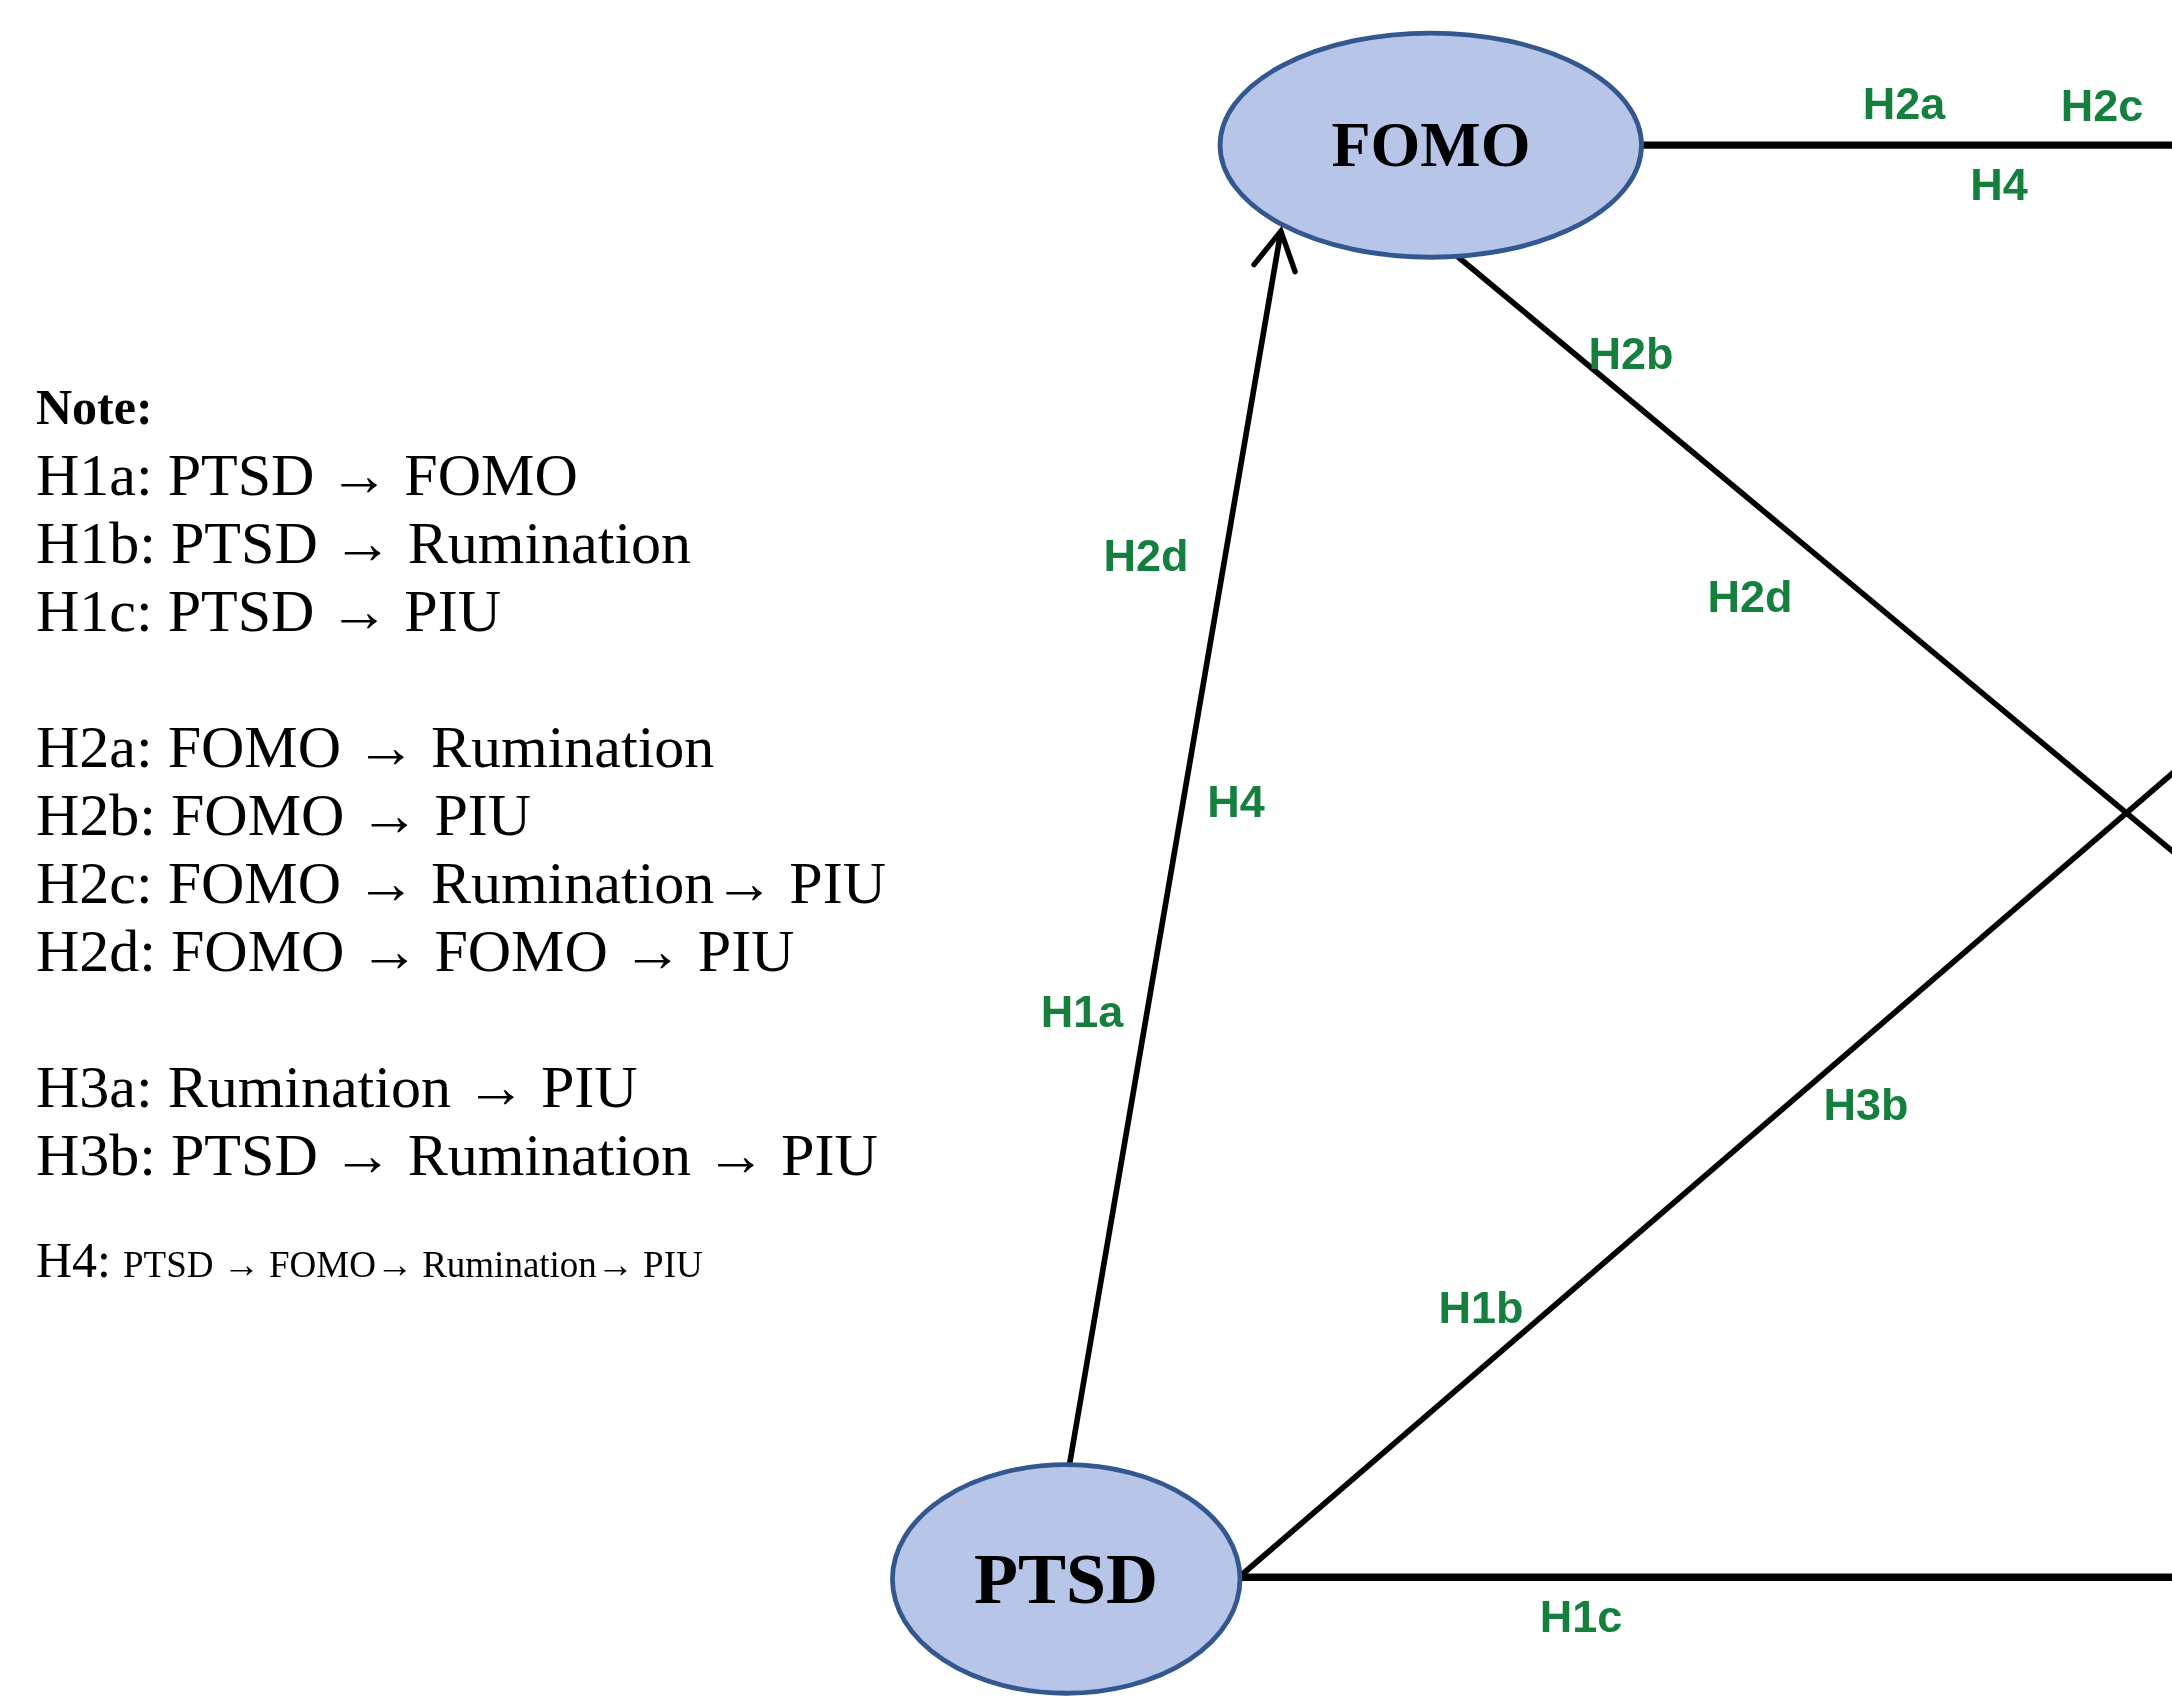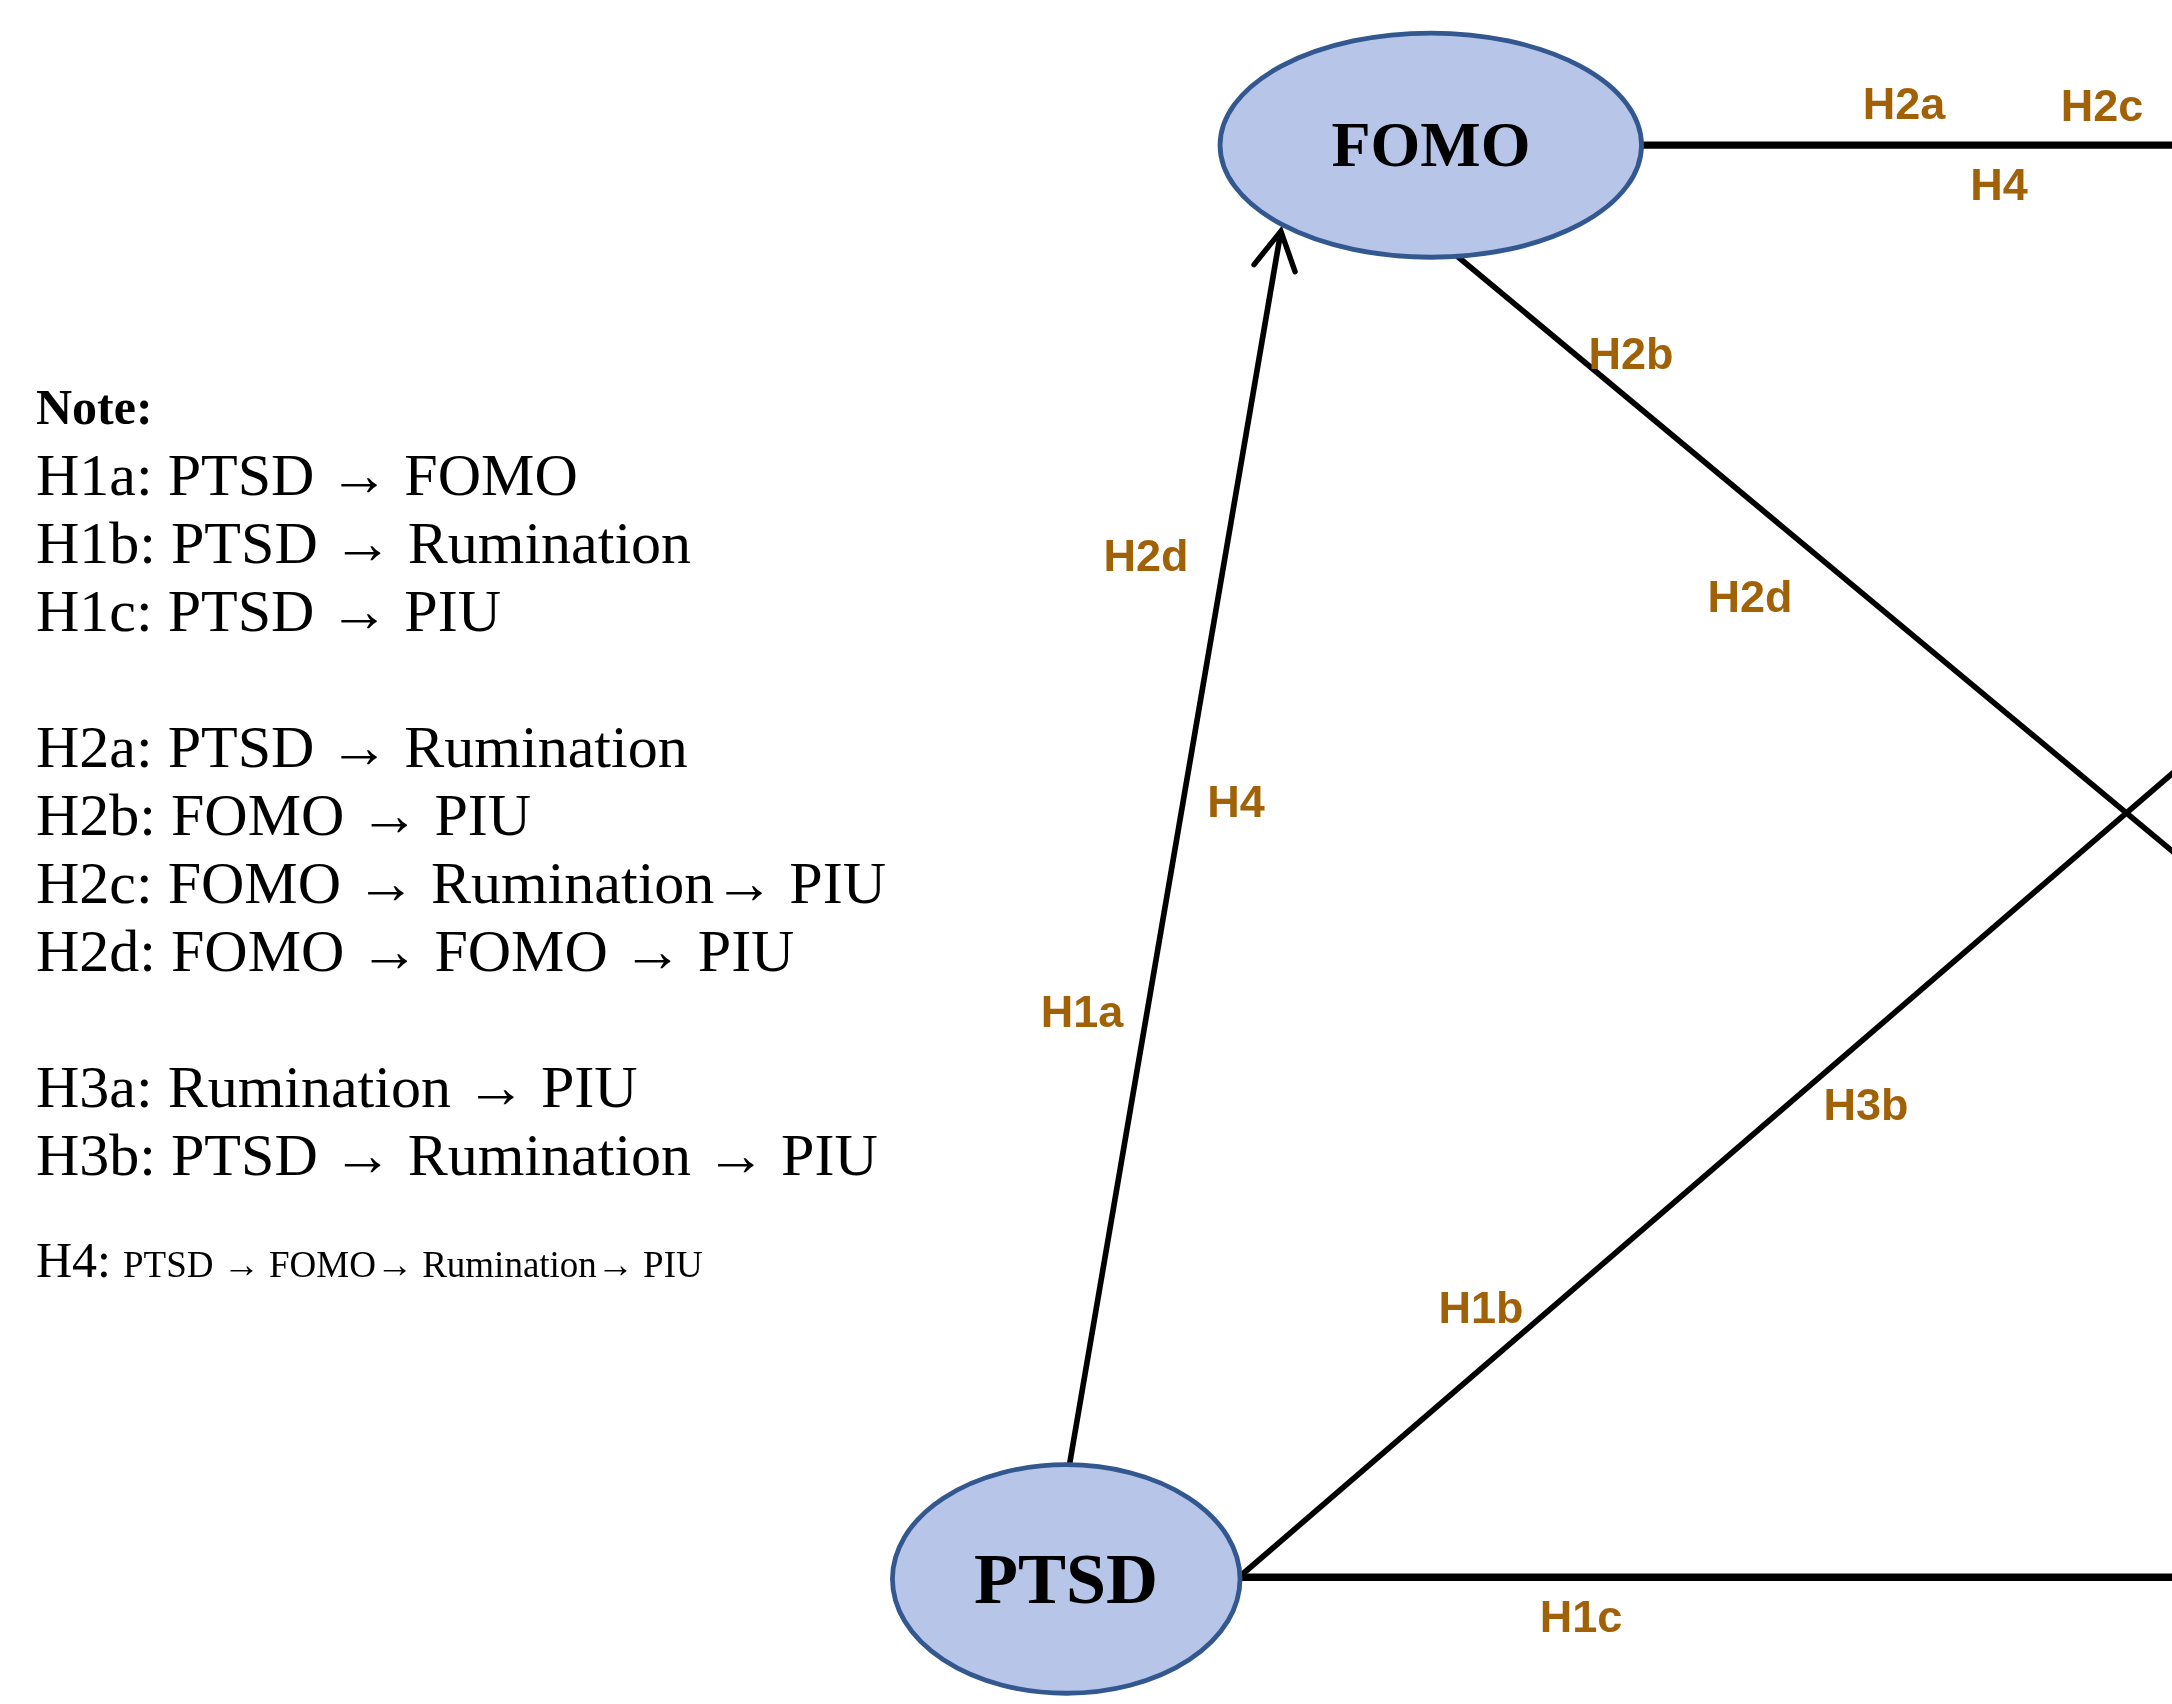--- a/index.html
+++ b/index.html
@@ -31,21 +31,21 @@
   }
   #label-fomo       { left: 1431px; top: 145px;  font-size: 64px; }
   #label-ptsd       { left: 1066px; top: 1579px; font-size: 72px; }
 
   .elabel {
     position: absolute;
     transform: translate(-50%, -50%);
     font-family: "Liberation Sans", "DejaVu Sans", sans-serif;
     font-weight: bold;
     font-size: 45px;
-    color: #a16207;
+    color: #15803d;
     white-space: nowrap;
   }
   #lbl-h2a       { left: 1904px; top: 104px; }
   #lbl-h2c-top   { left: 2102px; top: 106px; }
   #lbl-h4-top    { left: 1999px; top: 185px; }
   #lbl-h2d-left  { left: 1146px; top: 556px; }
   #lbl-h4-left   { left: 1236px; top: 802px; }
   #lbl-h1a       { left: 1082px; top: 1012px; }
   #lbl-h2b       { left: 1631px; top: 354px; }
   #lbl-h2d-diag  { left: 1750px; top: 597px; }
@@ -109,21 +109,21 @@
   <div class="elabel" id="lbl-h3b">H3b</div>
   <div class="elabel" id="lbl-h1b">H1b</div>
 
   <div class="elabel" id="lbl-h1c">H1c</div>
 
   <div class="note">
     <div class="note-title">Note:</div>
     <div class="note-line">H1a: PTSD → FOMO</div>
     <div class="note-line">H1b: PTSD → Rumination</div>
     <div class="note-line">H1c: PTSD → PIU</div>
-    <div class="note-line gap">H2a: PTSD → Rumination</div>
+    <div class="note-line gap">H2a: FOMO → Rumination</div>
     <div class="note-line">H2b: FOMO → PIU</div>
     <div class="note-line">H2c: FOMO → Rumination→ PIU</div>
     <div class="note-line">H2d: FOMO → FOMO → PIU</div>
     <div class="note-line gap">H3a: Rumination → PIU</div>
     <div class="note-line">H3b: PTSD → Rumination → PIU</div>
     <div class="note-h4">
       <span class="h4-label">H4:</span><span class="h4-path">PTSD → FOMO→ Rumination→ PIU</span>
     </div>
   </div>
 

